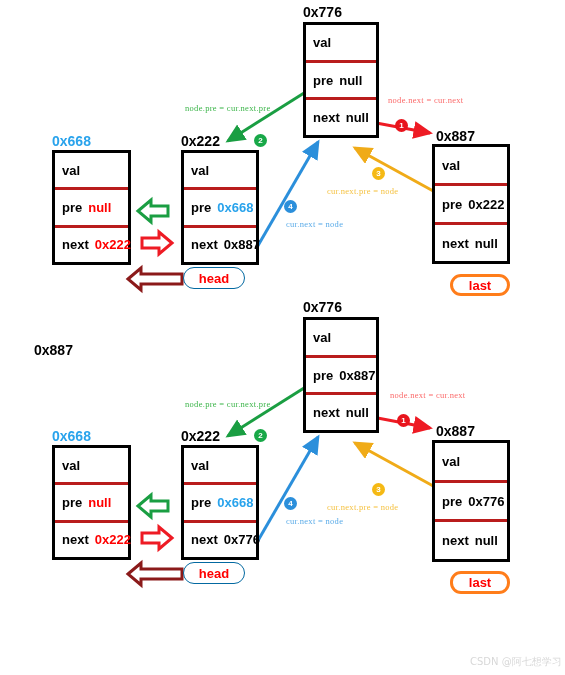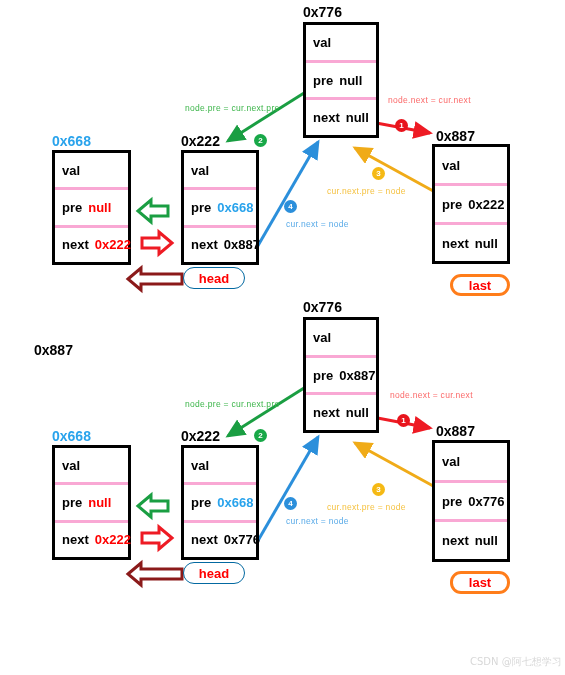--- a/index.html
+++ b/index.html
@@ -35,40 +35,40 @@
     box-sizing: border-box;
     padding-left: 7px;
     gap: 6px;
     font-weight: bold;
     font-size: 13px;
     color: #000000;
     white-space: nowrap;
     text-align: center;
   }
   .node .cell + .cell {
-    border-top: 3px solid #f9a8d4;
+    border-top: 3px solid #b91c1c;
   }
   .fld { color: #000; }
   .v-null-red { color: #ff0000; }
   .v-red { color: #ff0000; }
   .v-blue { color: #29a3ec; }
   .v-black { color: #000000; }
 
   .addr {
     position: absolute;
     font-size: 14px;
     font-weight: bold;
     color: #000000;
     white-space: nowrap;
   }
   .addr.cyan { color: #29a3ec; }
 
   .annot {
     position: absolute;
-    font-family: Liberation Sans, sans-serif;
+    font-family: Liberation Serif, serif;
     font-size: 8.5px;
     letter-spacing: 0.3px;
     white-space: nowrap;
   }
   .an-green { color: #3cb54a; padding-left: 21px; }
   .an-red   { color: #fb6a6a; }
   .an-orange{ color: #f5c242; }
   .an-blue  { color: #5aabe8; }
 
   .badge {

